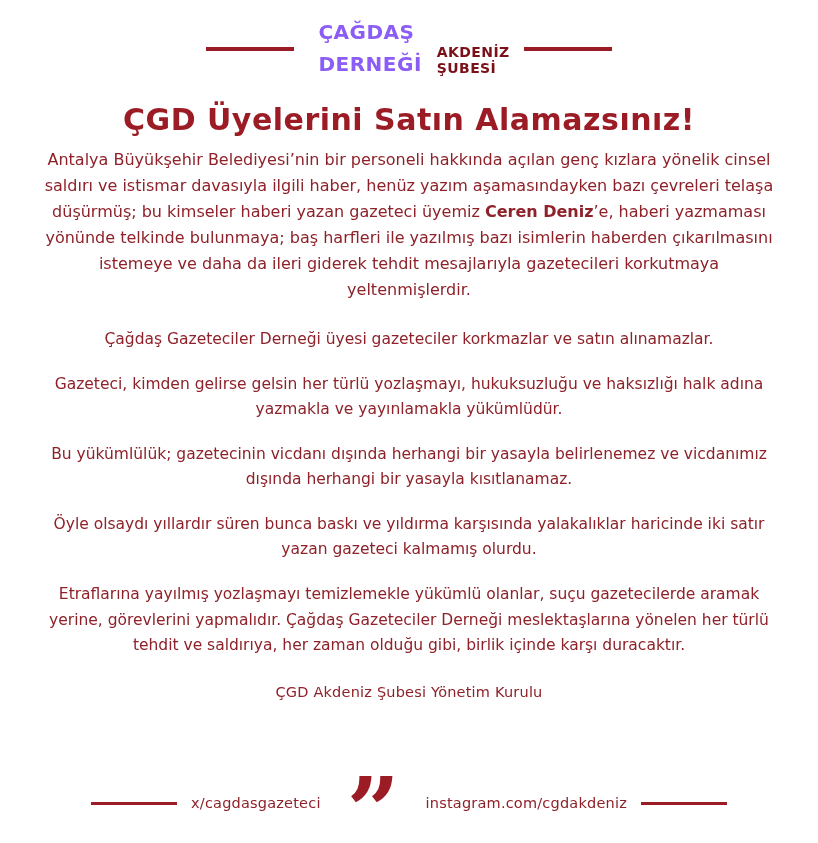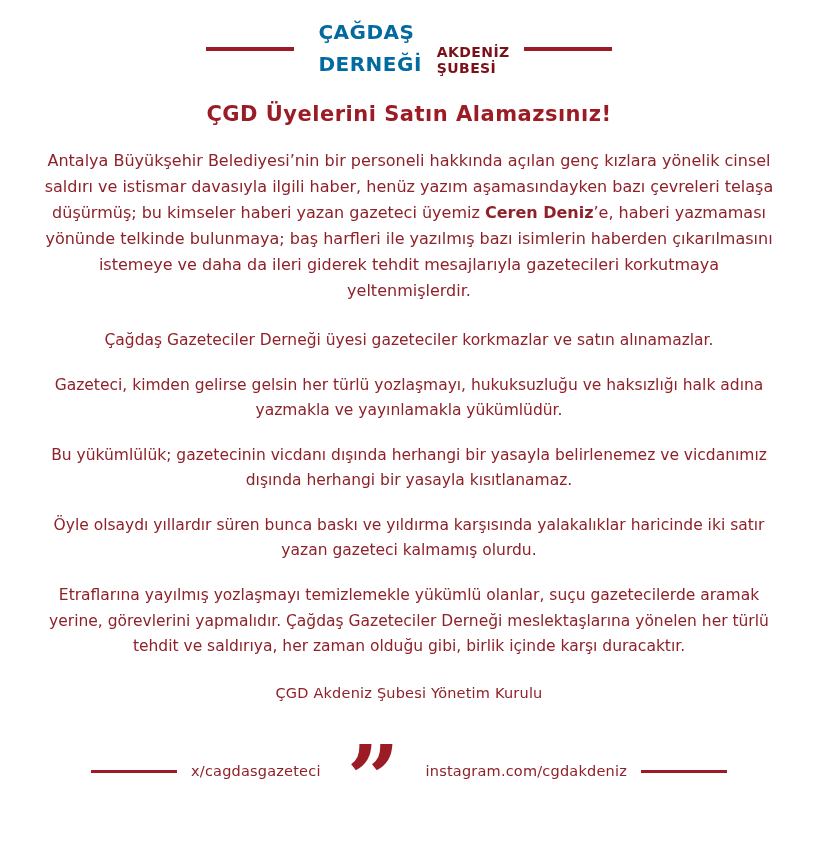--- a/index.html
+++ b/index.html
@@ -49,21 +49,21 @@
   .gear svg { display: block; }
   .logo-text {
     line-height: 1;
     text-align: left;
   }
   .logo-line {
     font-family: "DejaVu Sans", sans-serif;
     font-weight: bold;
     font-size: 20px;
     letter-spacing: 0.5px;
-    color: #0369a1;
+    color: #8b5cf6;
     display: block;
     margin-bottom: 2px;
     margin-left: 10px;
   }
   .logo-sub {
     display: block;
     font-size: 14px;
     font-weight: bold;
     color: #7b1118;
     letter-spacing: 0.4px;
@@ -72,30 +72,30 @@
   .logo-row3 {
     display: flex;
     align-items: flex-end;
     gap: 15px;
   }
 
   
   .title {
     margin: 26px 0 0 0;
     text-align: center;
-    font-size: 21px;
+    font-size: 30px;
     font-weight: bold;
     color: #9c1c26;
     letter-spacing: 0.5px;
   }
 
   
   .content {
     padding: 0 38px;
-    margin-top: 22px;
+    margin-top: 10px;
   }
   .para {
     text-align: center;
     color: #8e2129;
     font-size: 15.5px;
     line-height: 1.62;
     margin: 0 0 18px 0;
   }
   .para.lead {
     font-size: 16px;
@@ -110,21 +110,21 @@
     color: #8e2129;
     margin-top: 26px;
     letter-spacing: 0.2px;
   }
 
   
   .footer {
     position: absolute;
     left: 0;
     right: 0;
-    bottom: 44px;
+    bottom: 12px;
     display: flex;
     align-items: center;
     justify-content: center;
     gap: 0;
   }
   .footer-cell {
     display: flex;
     align-items: center;
     gap: 14px;
   }

